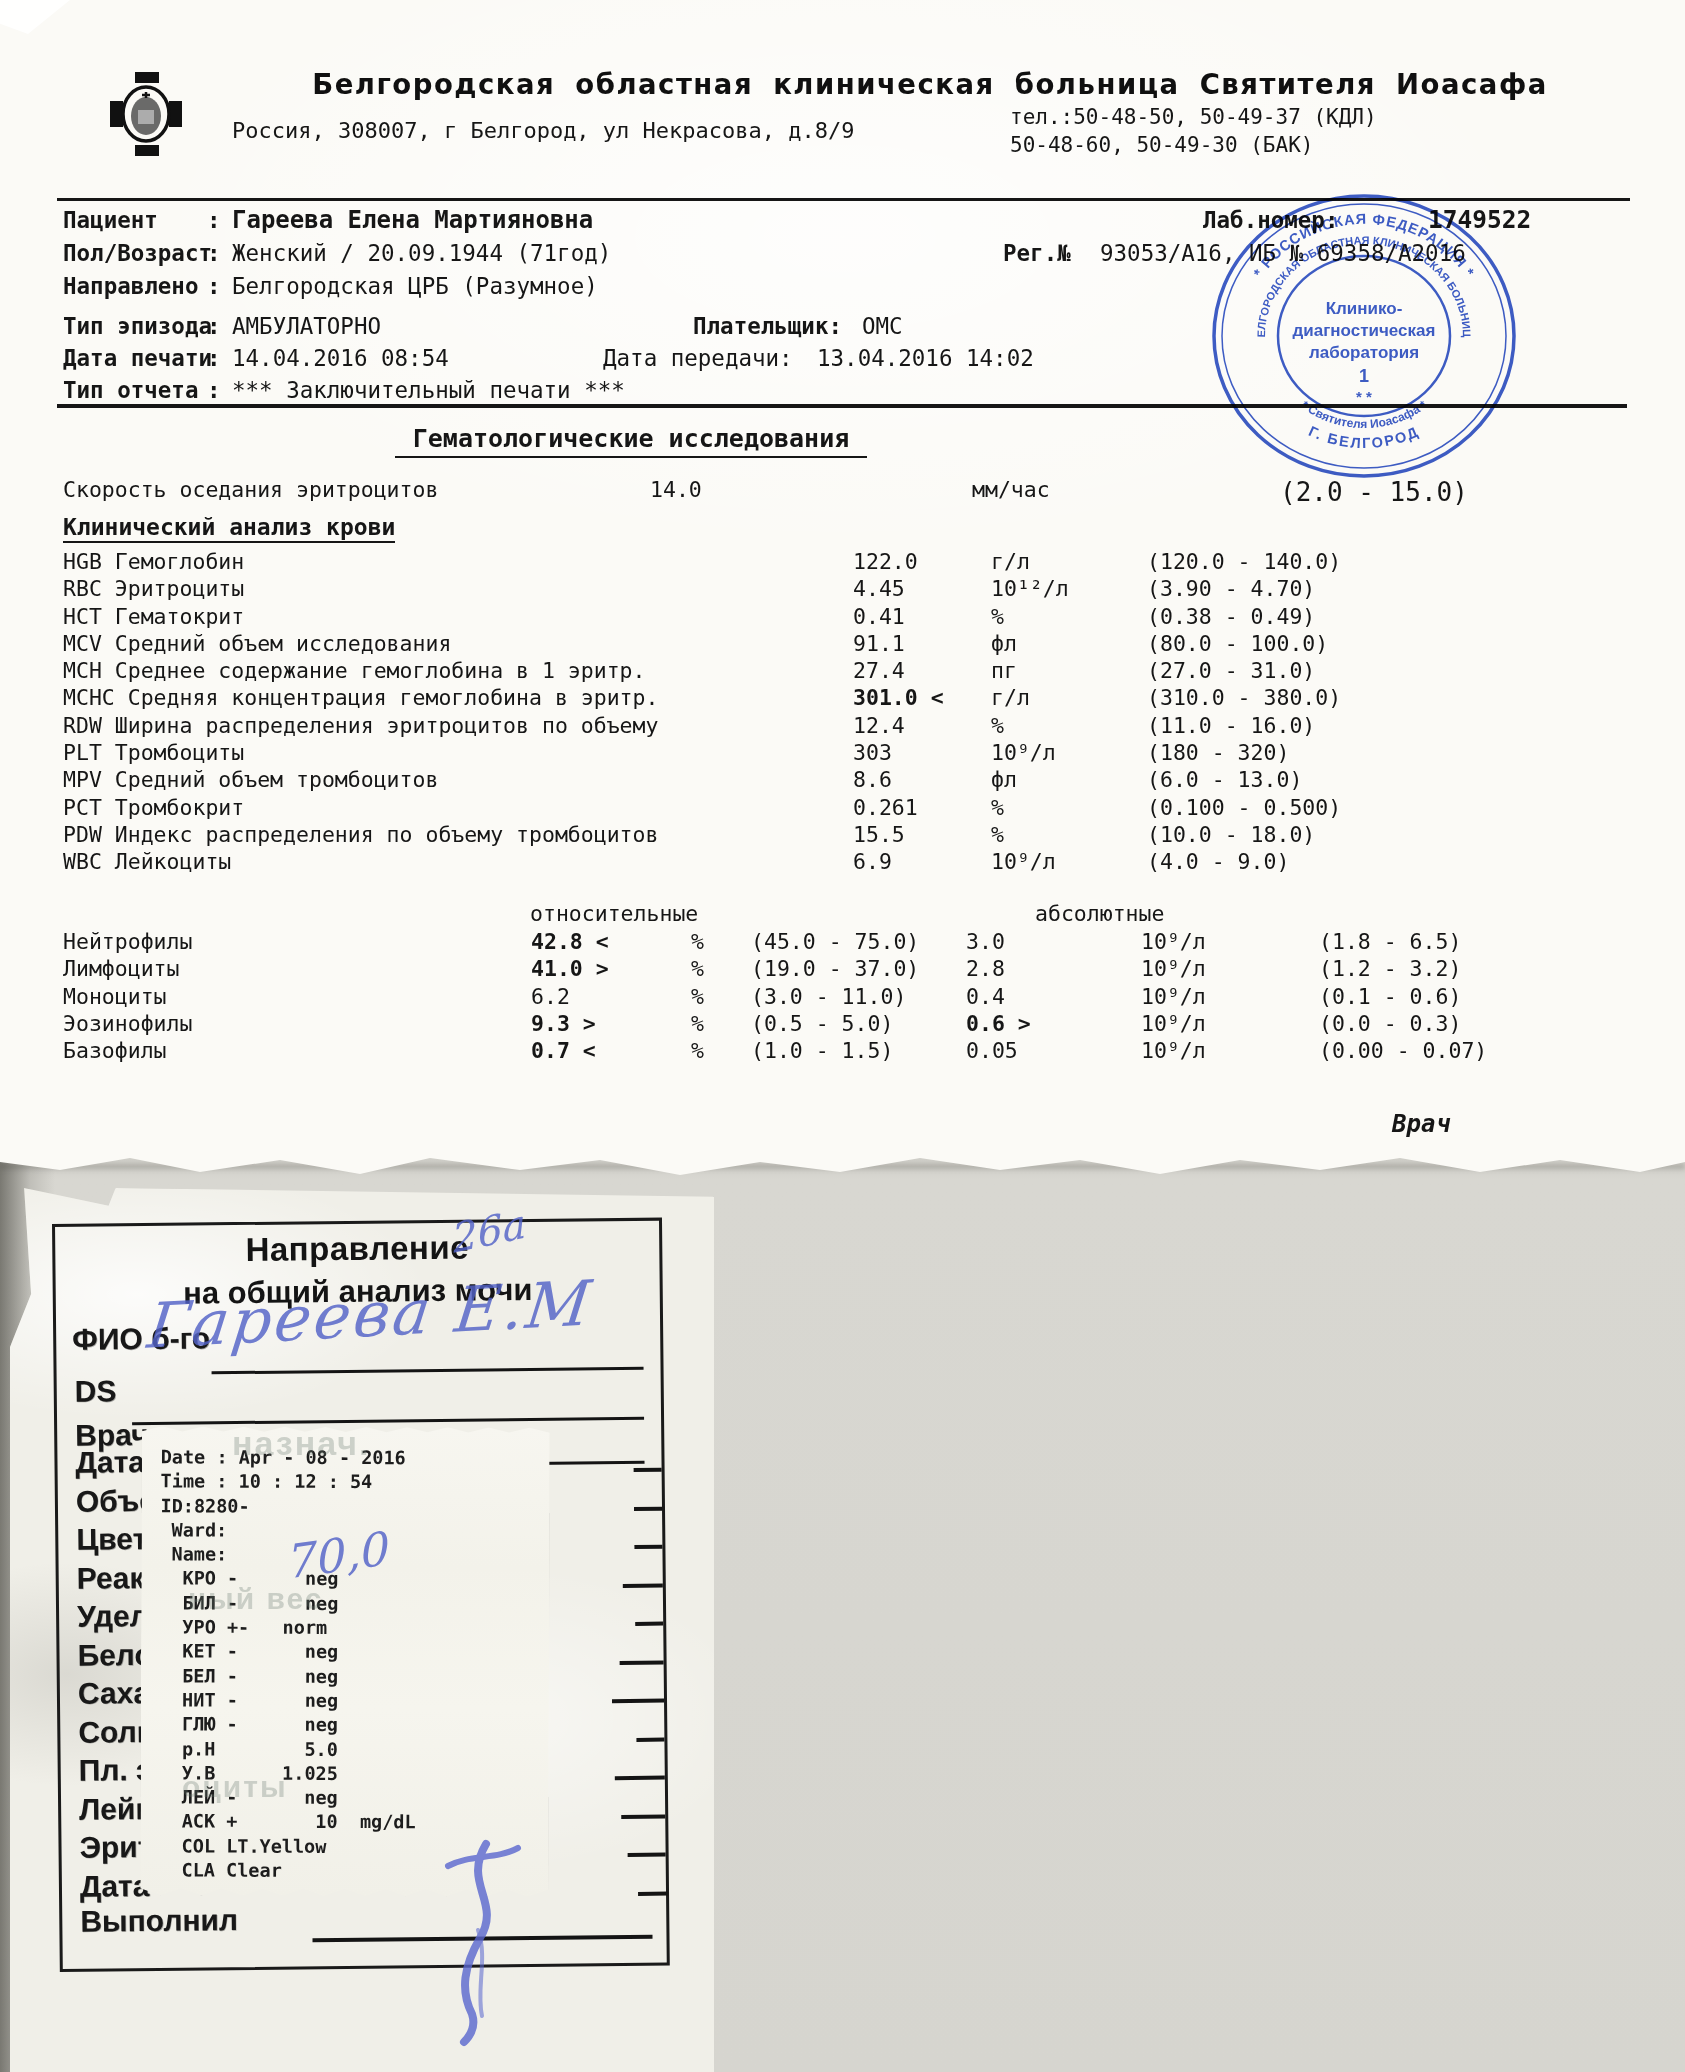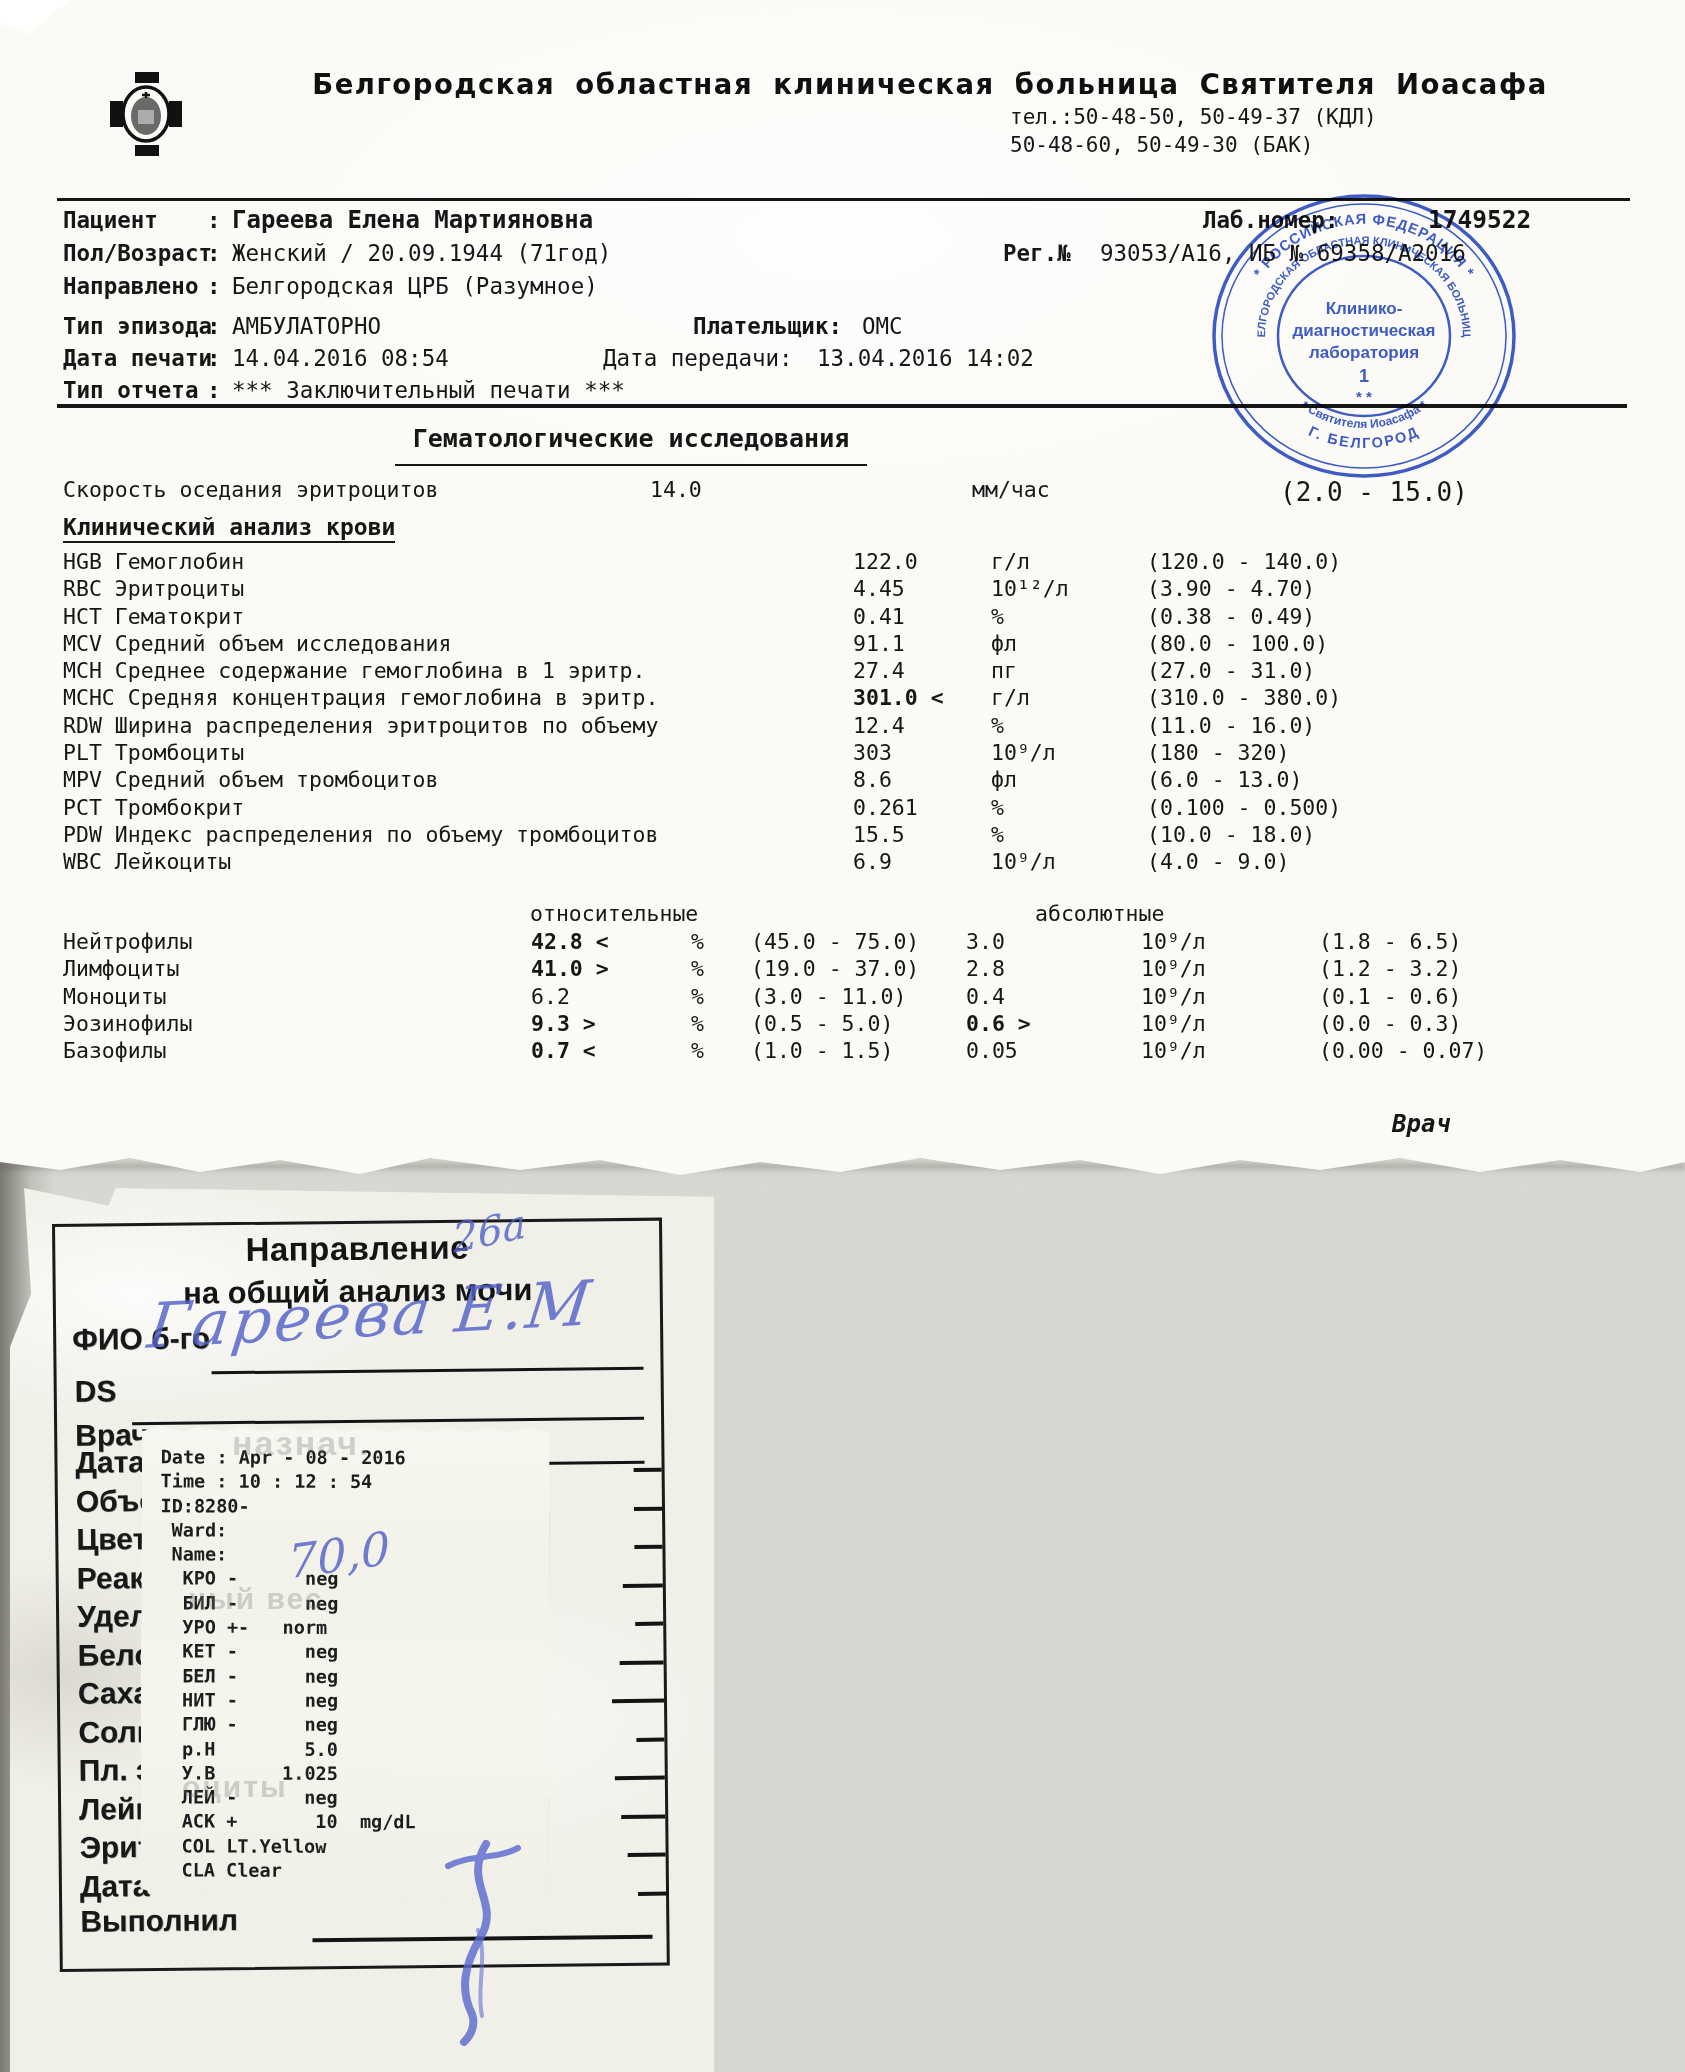--- a/index.html
+++ b/index.html
@@ -63,21 +63,21 @@
   .abs{position:absolute;white-space:nowrap;}
   .hosp-title{left:205px;top:68px;width:1450px;text-align:center;
     font:700 27.5px "DejaVu Sans",sans-serif;letter-spacing:1.5px;word-spacing:9px;color:#101010;}
   .hosp-addr{left:232px;top:118px;font-size:22px;}
   .hosp-phones{left:1010px;top:103px;width:622px;font-size:21px;line-height:28px;white-space:pre-line;}
   .rule{position:absolute;background:#161616;}
   .lbl{font-weight:700;font-size:22.5px;}
   .val{font-size:22.5px;}
   .mono-b{font-weight:700;}
   .sec-title{left:395px;top:424px;width:472px;text-align:center;
-    font-weight:700;font-size:25px;border-bottom:2.5px solid #161616;padding-bottom:11px;}
+    font-weight:700;font-size:25px;border-bottom:2.5px solid #161616;padding-bottom:3px;}
   .cbc-head{left:63px;top:514px;font-weight:700;font-size:23px;border-bottom:2.5px solid #161616;padding-bottom:1px;}
   .cbc-rows{position:absolute;left:63px;top:549px;width:1480px;}
   .cbc-row{position:relative;height:27.3px;}
   .cbc-row span{position:absolute;top:0;font-size:21.5px;white-space:nowrap;}
   .c-name{left:0;}
   .c-val{left:790px;}
   .c-unit{left:928px;}
   .c-range{left:1084px;}
   .bold{font-weight:700;}
   .diff-head-rel{left:530px;top:901px;font-size:21.5px;}
@@ -213,20 +213,21 @@
       <rect x="27" y="75" width="24" height="11" fill="#111"></rect>
       <rect x="2" y="31" width="13" height="26" fill="#111"></rect>
       <rect x="61" y="31" width="13" height="26" fill="#111"></rect>
       <ellipse cx="38" cy="44" rx="23" ry="27" fill="none" stroke="#111" stroke-width="3.5"></ellipse>
       <ellipse cx="38" cy="46" rx="15" ry="19" fill="#3a3a3a" opacity=".75"></ellipse>
       <path d="M38,28 L38,22 M34,25 L42,25" stroke="#111" stroke-width="2.5"></path>
       <rect x="30" y="40" width="16" height="14" fill="#d9d9d9" opacity=".6"></rect>
     </svg>
 
     <div class="abs hosp-title">Белгородская областная клиническая больница Святителя Иоасафа</div>
+    <div class="abs hosp-addr">Россия, 308007, г Белгород, ул Некрасова, д.8/9</div>
     <div class="abs hosp-phones">тел.:50-48-50, 50-49-37 (КДЛ)
 50-48-60, 50-49-30 (БАК)</div>
 
     <div class="rule" style="left:57px;top:198px;width:1573px;height:3px"></div>
 
     <div class="abs lbl" style="left:63px;top:207px">Пациент</div>
     <div class="abs lbl" style="left:207px;top:207px">:</div>
     <div class="abs val mono-b" style="left:232px;top:206px;font-size:24px">Гареева Елена Мартияновна</div>
     <div class="abs lbl" style="left:1203px;top:207px">Лаб.номер:</div>
     <div class="abs val mono-b" style="left:1428px;top:205px;font-size:24.5px">1749522</div>

